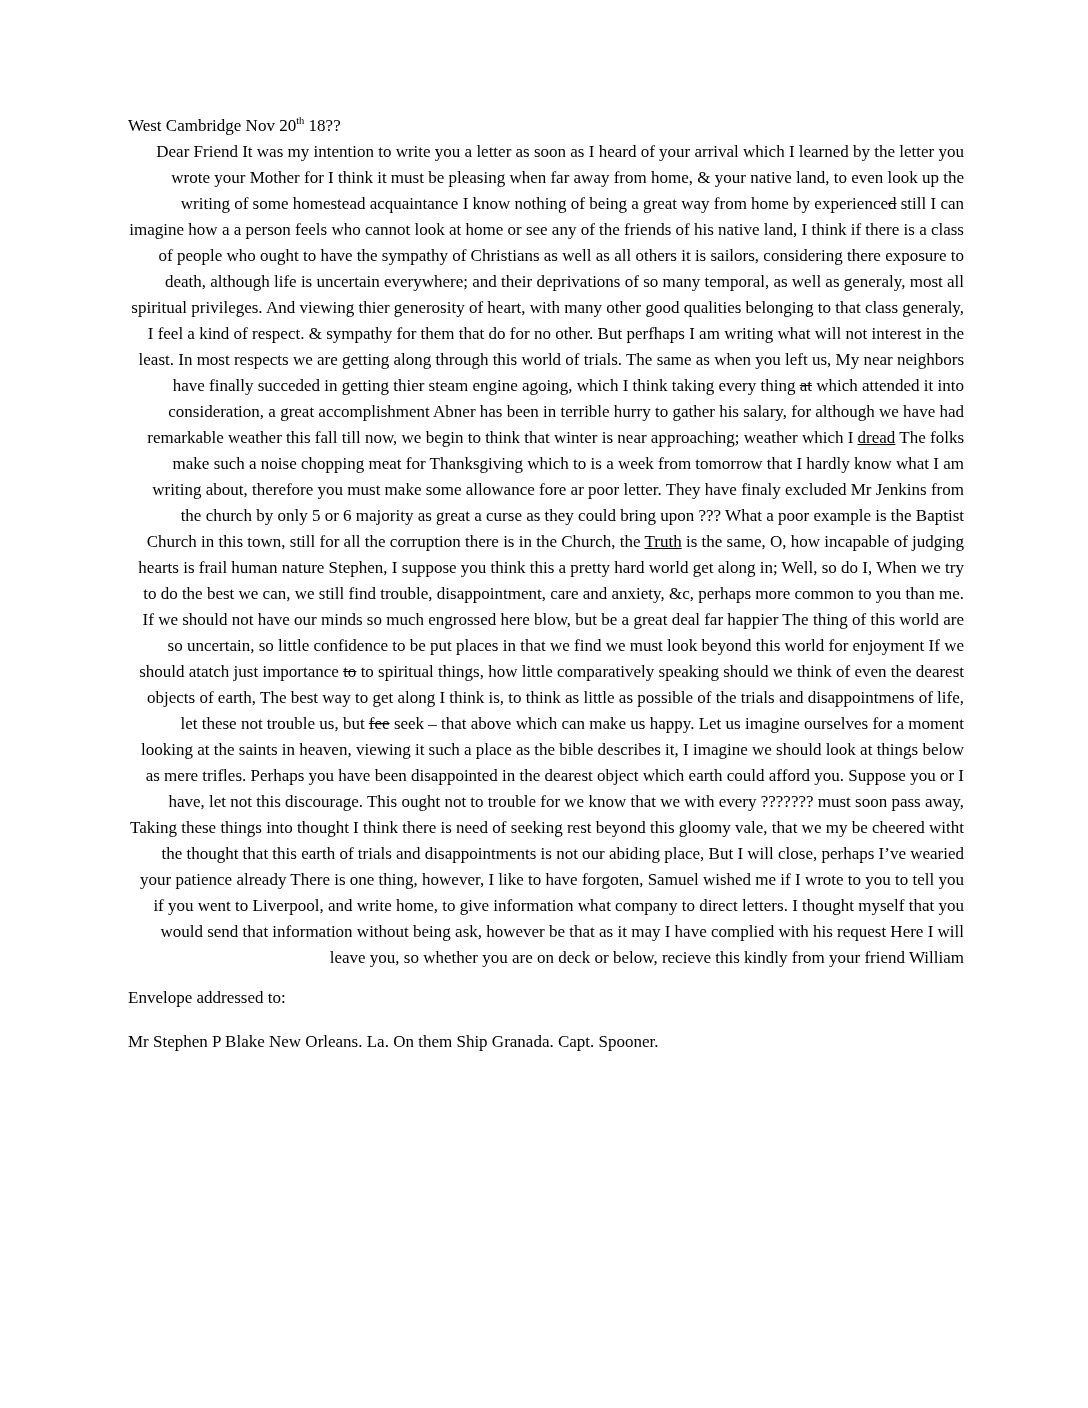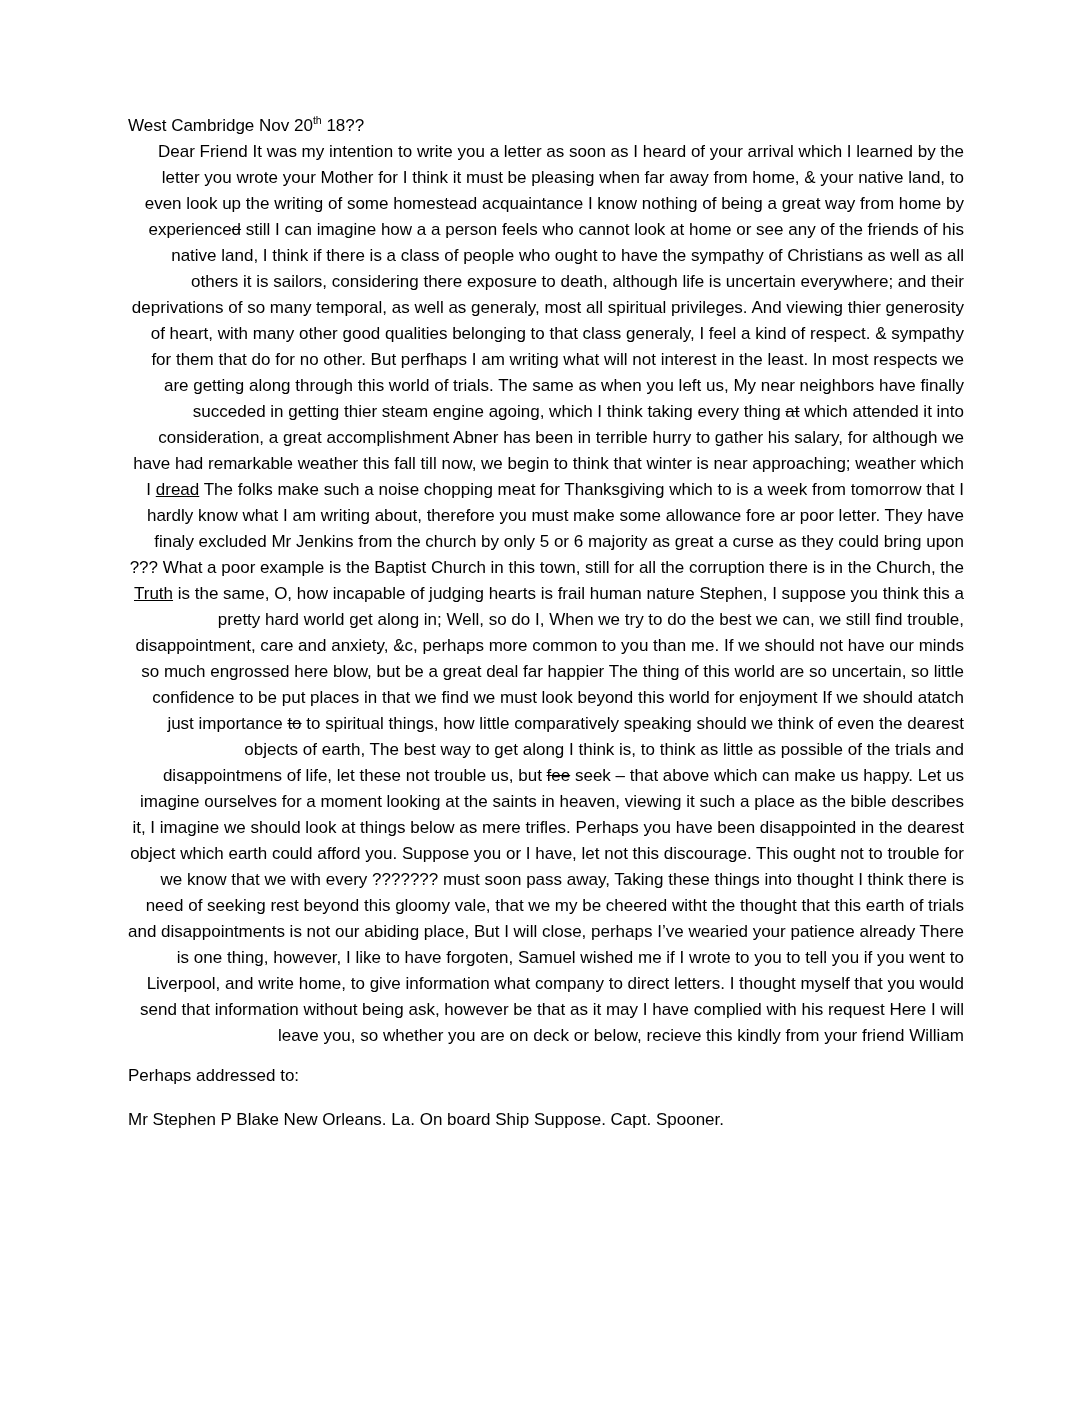--- a/index.html
+++ b/index.html
@@ -6,21 +6,21 @@
     margin: 0;
     padding: 0;
     background: #ffffff;
   }
   .page {
     width: 1088px;
     min-height: 1408px;
     box-sizing: border-box;
     background: #ffffff;
     padding: 113px 124px 40px 128px;
-    font-family: Liberation Sans, sans-serif;
+    font-family: Liberation Serif, serif;
     font-size: 17px;
     line-height: 26px;
     color: #000000;
     -webkit-font-smoothing: none;
   }
   .letter {
     width: 836px;
   }
   .dateline {
     margin: 0;
@@ -47,16 +47,16 @@
     line-height: 0;
   }
 </style>
 </head>
 <body>
 
 <div class="page">
   <div class="letter">
     <p class="dateline"><span>West Cambridge Nov 20</span><span class="run-superscript">th</span><span> 18??</span></p>
     <p class="body-paragraph"><span>Dear Friend It was my intention to write you a letter as soon as I heard of your arrival which I learned by the letter you wrote your Mother for I think it must be pleasing when far away from home, &amp; your native land, to even look up the writing of some homestead acquaintance I know nothing of being a great way from home by experience</span><span class="run-strike">d</span><span> still I can imagine how a a person feels who cannot look at home or see any of the friends of his native land, I think if there is a class of people who ought to have the sympathy of Christians as well as all others it is sailors, considering there exposure to death, although life is uncertain everywhere; and their deprivations of so many temporal, as well as generaly, most all spiritual privileges. And viewing thier generosity of heart, with many other good qualities belonging to that class generaly, I feel a kind of respect. &amp; sympathy for them that do for no other. But perfhaps I am writing what will not interest in the least. In most respects we are getting along through this world of trials. The same as when you left us, My near neighbors have finally succeded in getting thier steam engine agoing, which I think taking every thing </span><span class="run-strike">at</span><span> which attended it into consideration, a great accomplishment Abner has been in terrible hurry to gather his salary, for although we have had remarkable weather this fall till now, we begin to think that winter is near approaching; weather which I </span><span class="run-underline">dread</span><span> The folks make such a noise chopping meat for Thanksgiving which to is a week from tomorrow that I hardly know what I am writing about, therefore you must make some allowance fore ar poor letter. They have finaly excluded Mr Jenkins from the church by only 5 or 6 majority as great a curse as they could bring upon ??? What a poor example is the Baptist Church in this town, still for all the corruption there is in the Church, the </span><span class="run-underline">Truth</span><span> is the same, O, how incapable of judging hearts is frail human nature Stephen, I suppose you think this a pretty hard world get along in; Well, so do I, When we try to do the best we can, we still find trouble, disappointment, care and anxiety, &amp;c, perhaps more common to you than me. If we should not have our minds so much engrossed here blow, but be a great deal far happier The thing of this world are so uncertain, so little confidence to be put places in that we find we must look beyond this world for enjoyment If we should atatch just importance </span><span class="run-strike">to</span><span> to spiritual things, how little comparatively speaking should we think of even the dearest objects of earth, The best way to get along I think is, to think as little as possible of the trials and disappointmens of life, let these not trouble us, but </span><span class="run-strike">fee</span><span> seek – that above which can make us happy. Let us imagine ourselves for a moment looking at the saints in heaven, viewing it such a place as the bible describes it, I imagine we should look at things below as mere trifles. Perhaps you have been disappointed in the dearest object which earth could afford you. Suppose you or I have, let not this discourage. This ought not to trouble for we know that we with every ??????? must soon pass away, Taking these things into thought I think there is need of seeking rest beyond this gloomy vale, that we my be cheered witht the thought that this earth of trials and disappointments is not our abiding place, But I will close, perhaps I’ve wearied your patience already There is one thing, however, I like to have forgoten, Samuel wished me if I wrote to you to tell you if you went to Liverpool, and write home, to give information what company to direct letters. I thought myself that you would send that information without being ask, however be that as it may I have complied with his request Here I will leave you, so whether you are on deck or below, recieve this kindly from your friend William</span></p>
-    <p class="envelope-label">Perhaps addressed to:</p>
-    <p class="envelope-address">Mr Stephen P Blake New Orleans. La. On board Ship Suppose. Capt. Spooner.</p>
+    <p class="envelope-label">Envelope addressed to:</p>
+    <p class="envelope-address">Mr Stephen P Blake New Orleans. La. On them Ship Granada. Capt. Spooner.</p>
   </div>
 </div>
 
 </body></html>

